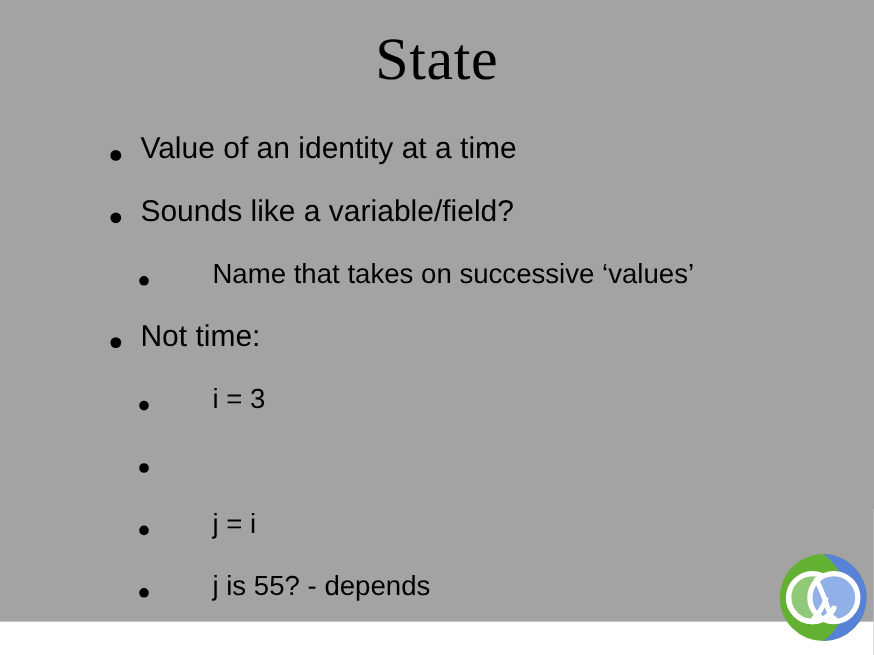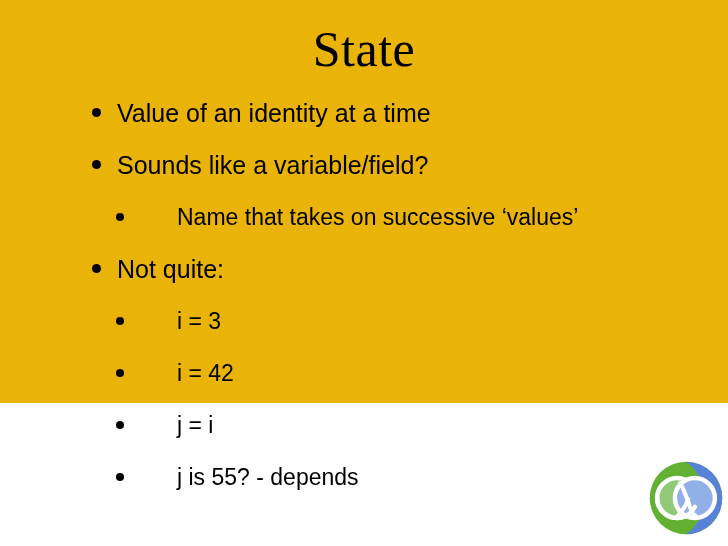--- a/index.html
+++ b/index.html
@@ -10,22 +10,22 @@
     width: 728px;
     height: 546px;
     background: #ffffff;
     font-family: "Liberation Sans", sans-serif;
     color: #000000;
     overflow: hidden;
   }
   .slide {
     position: relative;
     width: 728px;
-    height: 403px;
-    background: #eab308;
+    height: 518px;
+    background: #a3a3a3;
     box-sizing: border-box;
   }
   .slide-title {
     position: absolute;
     left: 0;
     top: 22px;
     width: 728px;
     text-align: center;
     font-family: "Liberation Serif", serif;
     font-size: 50px;
@@ -38,21 +38,21 @@
     position: absolute;
     left: 0;
     top: 98px;
     width: 640px;
     margin: 0;
     padding: 0;
     list-style: none;
   }
   .bullet-row {
     display: flex;
-    align-items: flex-start;
+    align-items: center;
     height: 52px;
   }
   .bullet-row.level-1 {
     padding-left: 92px;
   }
   .bullet-row.level-2 {
     padding-left: 116px;
     gap: 37px;
   }
   .bullet-dot {
@@ -112,31 +112,30 @@
       <span class="bullet-text">Sounds like a variable/field?</span>
     </li>
 
     <li class="bullet-row level-2">
       <span class="bullet-dot"></span>
       <span class="bullet-text">Name that takes on successive ‘values’</span>
     </li>
 
     <li class="bullet-row level-1">
       <span class="bullet-dot"></span>
-      <span class="bullet-text">Not quite:</span>
+      <span class="bullet-text">Not time:</span>
     </li>
 
     <li class="bullet-row level-2">
       <span class="bullet-dot"></span>
       <span class="bullet-text">i = 3</span>
     </li>
 
     <li class="bullet-row level-2">
       <span class="bullet-dot"></span>
-      <span class="bullet-text">i = 42</span>
     </li>
 
     <li class="bullet-row level-2">
       <span class="bullet-dot"></span>
       <span class="bullet-text">j = i</span>
     </li>
 
     <li class="bullet-row level-2">
       <span class="bullet-dot"></span>
       <span class="bullet-text">j is 55? - depends</span>

